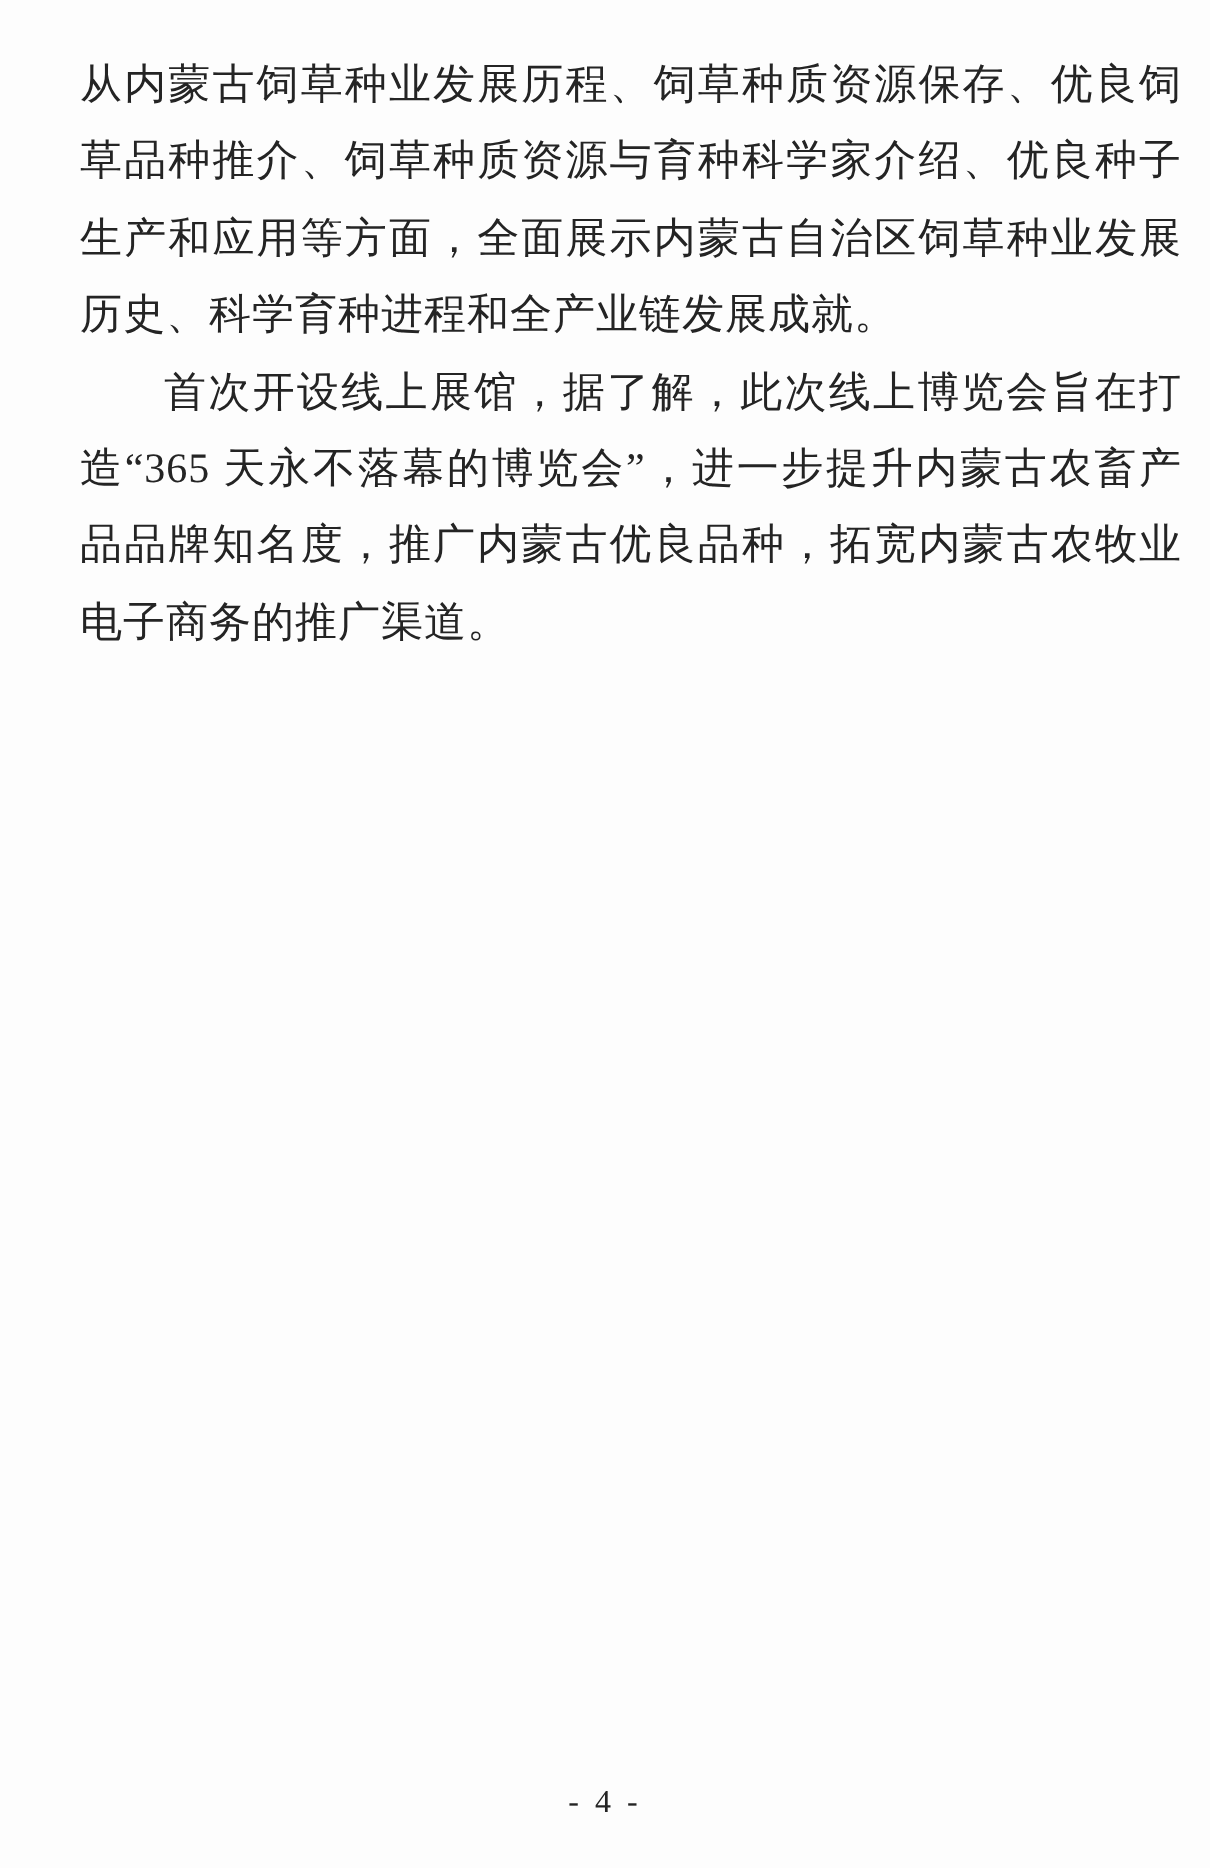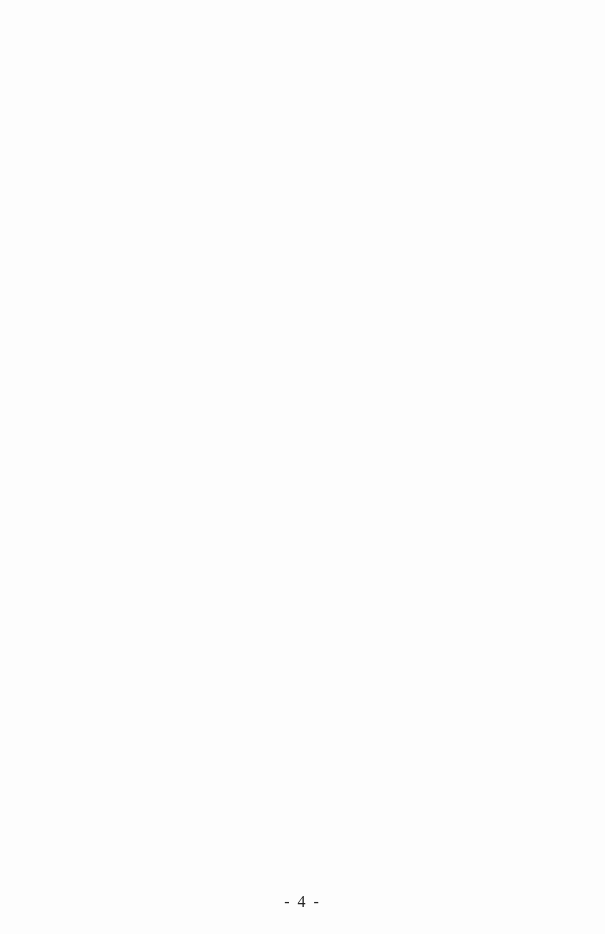--- a/index.html
+++ b/index.html
@@ -43,15 +43,17 @@
     font-size: 16px;
     letter-spacing: 2px;
     color: #242424;
   }
 </style>
 </head>
 <body>
 
 <div class="page" style="background: rgb(253, 253, 253); color: rgb(36, 36, 36);">
   <div class="content">
+    <p>从内蒙古饲草种业发展历程、饲草种质资源保存、优良饲草品种推介、饲草种质资源与育种科学家介绍、优良种子生产和应用等方面，全面展示内蒙古自治区饲草种业发展历史、科学育种进程和全产业链发展成就。</p>
+    <p class="indent">首次开设线上展馆，据了解，此次线上博览会旨在打造“365 天永不落幕的博览会”，进一步提升内蒙古农畜产品品牌知名度，推广内蒙古优良品种，拓宽内蒙古农牧业电子商务的推广渠道。</p>
   </div>
   <div class="page-num">- 4 -</div>
 </div>
 
 </body></html>

